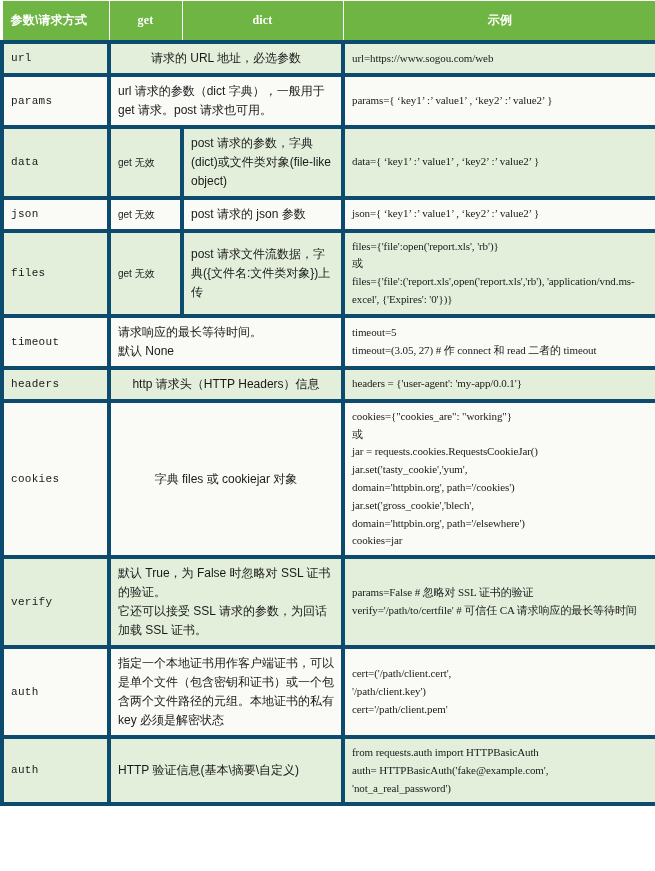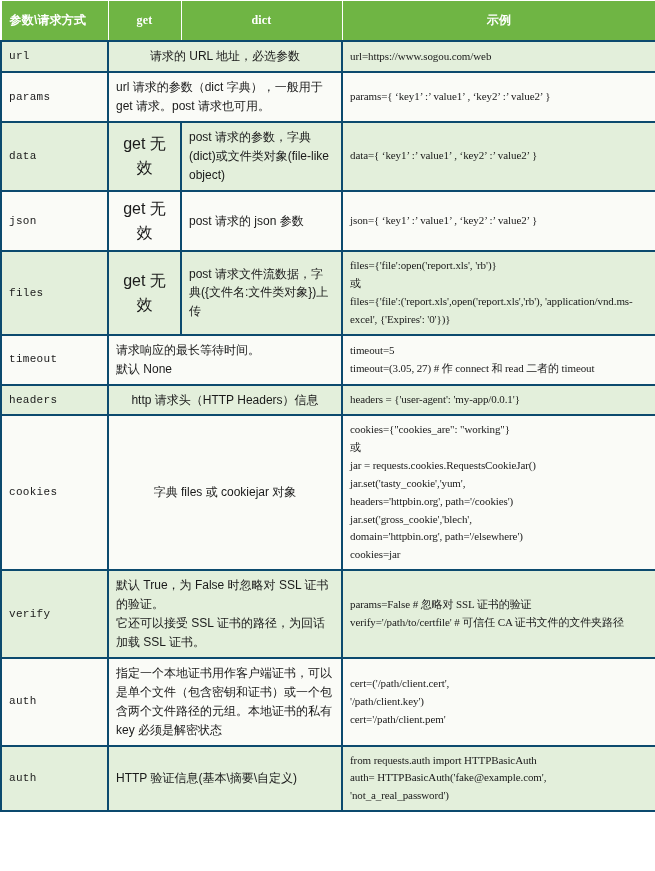--- a/index.html
+++ b/index.html
@@ -47,38 +47,37 @@
   thead th.th-param {
     text-align: left;
     padding-left: 8px;
     font-family: "Liberation Sans", "DejaVu Sans", sans-serif;
   }
   thead th.th-sample {
     font-family: Liberation Serif, serif;
   }
 
   tbody td {
-    border: 2px solid #0c4a6e;
+    border: 4px solid #0c4a6e;
     padding: 5px 7px;
     vertical-align: middle;
     color: #1a1a1a;
     word-wrap: break-word;
     overflow-wrap: break-word;
   }
   tbody tr.tint td { background: #E3EFDB; }
   tbody tr.plain td { background: #FAFBF7; }
 
   td.cell-param {
     font-family: "Liberation Mono", "DejaVu Sans Mono", monospace;
     font-size: 11px;
     letter-spacing: 0.3px;
   }
   td.cell-get {
-    text-align: center;
-    font-size: 16px;
+    font-size: 10px;
   }
   td.cell-desc {
     font-size: 12px;
     line-height: 1.58;
   }
   td.cell-desc.center { text-align: center; }
   td.cell-sample {
     font-family: Liberation Serif, serif;
     font-size: 11px;
     line-height: 1.62;
@@ -173,35 +172,35 @@
         <tr class="plain">
           <td class="cell-param">cookies</td>
           <td class="cell-desc center" colspan="2">
             <span class="ln">字典 files 或 cookiejar 对象</span>
           </td>
           <td class="cell-sample">
             <span class="ln">cookies={"cookies_are": "working"}</span>
             <span class="ln">或</span>
             <span class="ln">jar = requests.cookies.RequestsCookieJar()</span>
             <span class="ln">jar.set('tasty_cookie','yum',</span>
-            <span class="ln">headers='httpbin.org', path='/cookies')</span>
+            <span class="ln">domain='httpbin.org', path='/cookies')</span>
             <span class="ln">jar.set('gross_cookie','blech',</span>
             <span class="ln">domain='httpbin.org', path='/elsewhere')</span>
             <span class="ln">cookies=jar</span>
           </td>
         </tr>
         <tr class="tint">
           <td class="cell-param">verify</td>
           <td class="cell-desc" colspan="2">
             <span class="ln">默认 True，为 False 时忽略对 SSL 证书的验证。</span>
-            <span class="ln">它还可以接受 SSL 证书的路径，为回话加载 SSL 证书。</span>
+            <span class="ln">它还可以接受 SSL 请求的参数，为回话加载 SSL 证书。</span>
           </td>
           <td class="cell-sample">
             <span class="ln">params=False  # 忽略对 SSL 证书的验证</span>
-            <span class="ln">verify='/path/to/certfile'   # 可信任 CA 证书文件的文件夹路径</span>
+            <span class="ln">verify='/path/to/certfile'   # 可信任 CA 请求响应的最长等待时间</span>
           </td>
         </tr>
         <tr class="plain">
           <td class="cell-param">auth</td>
           <td class="cell-desc" colspan="2">
             <span class="ln">指定一个本地证书用作客户端证书，可以是单个文件（包含密钥和证书）或一个包含两个文件路径的元组。本地证书的私有 key 必须是解密状态</span>
           </td>
           <td class="cell-sample">
             <span class="ln">cert=('/path/client.cert',</span>
             <span class="ln">'/path/client.key')</span>

